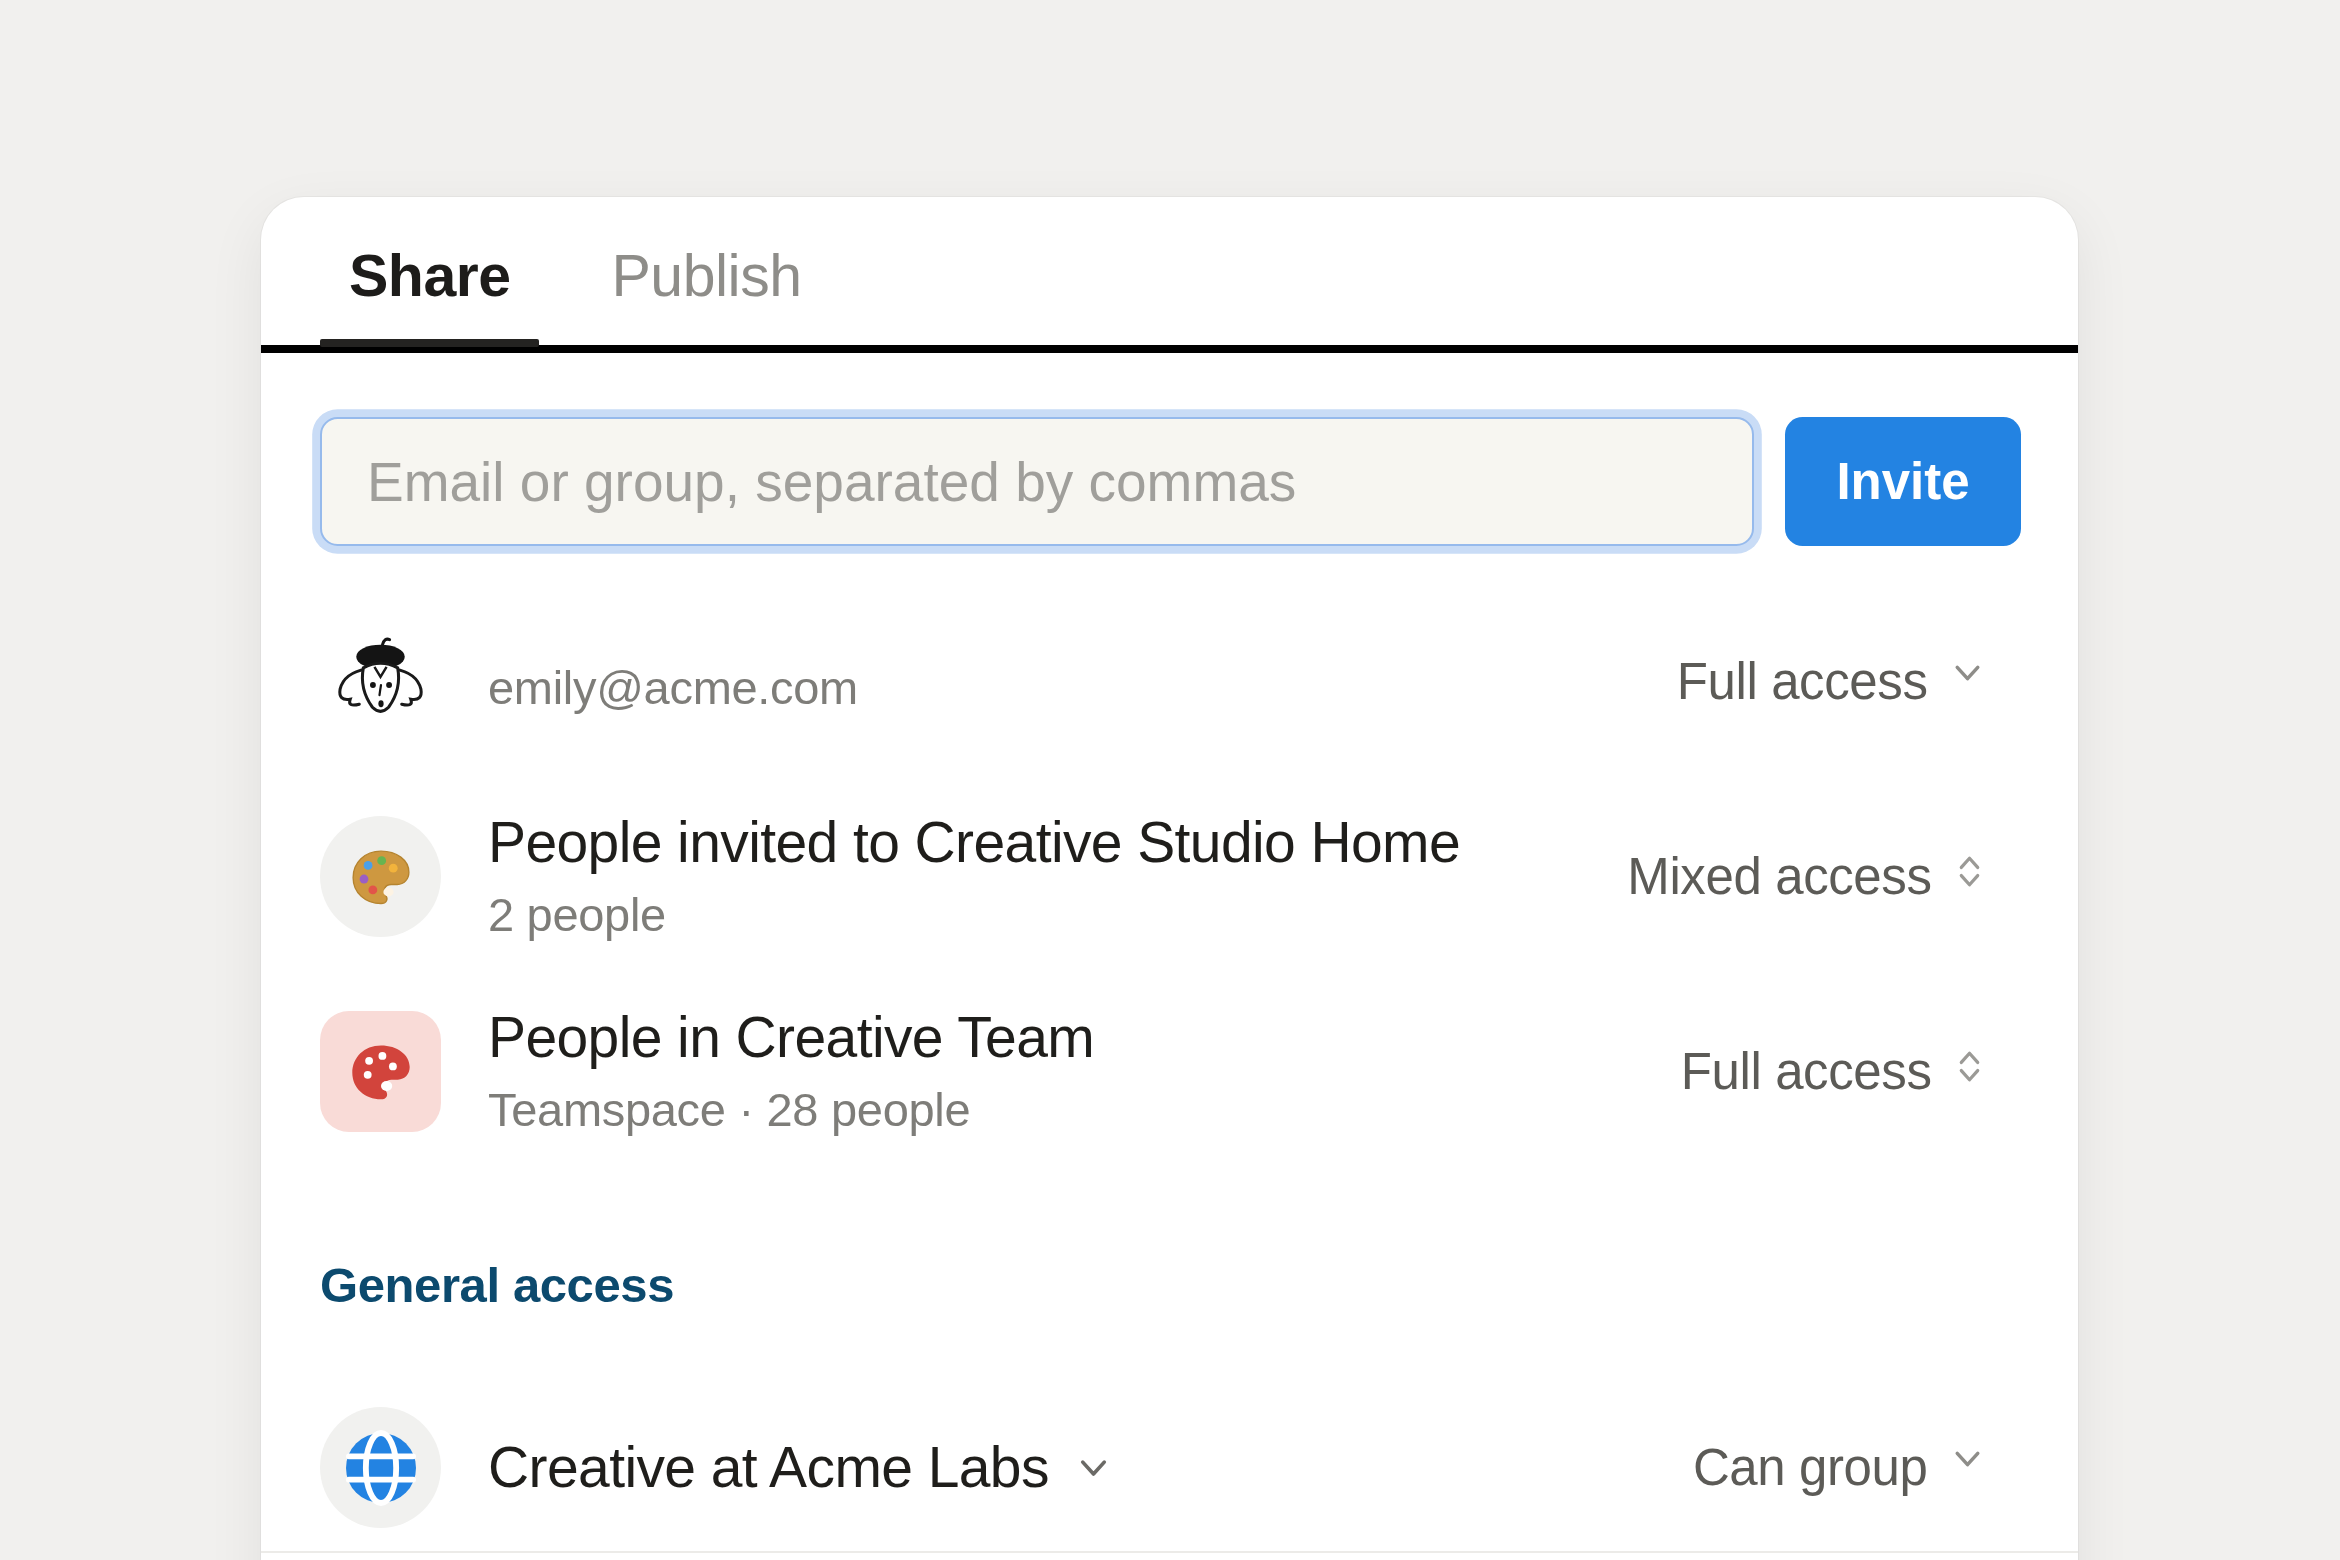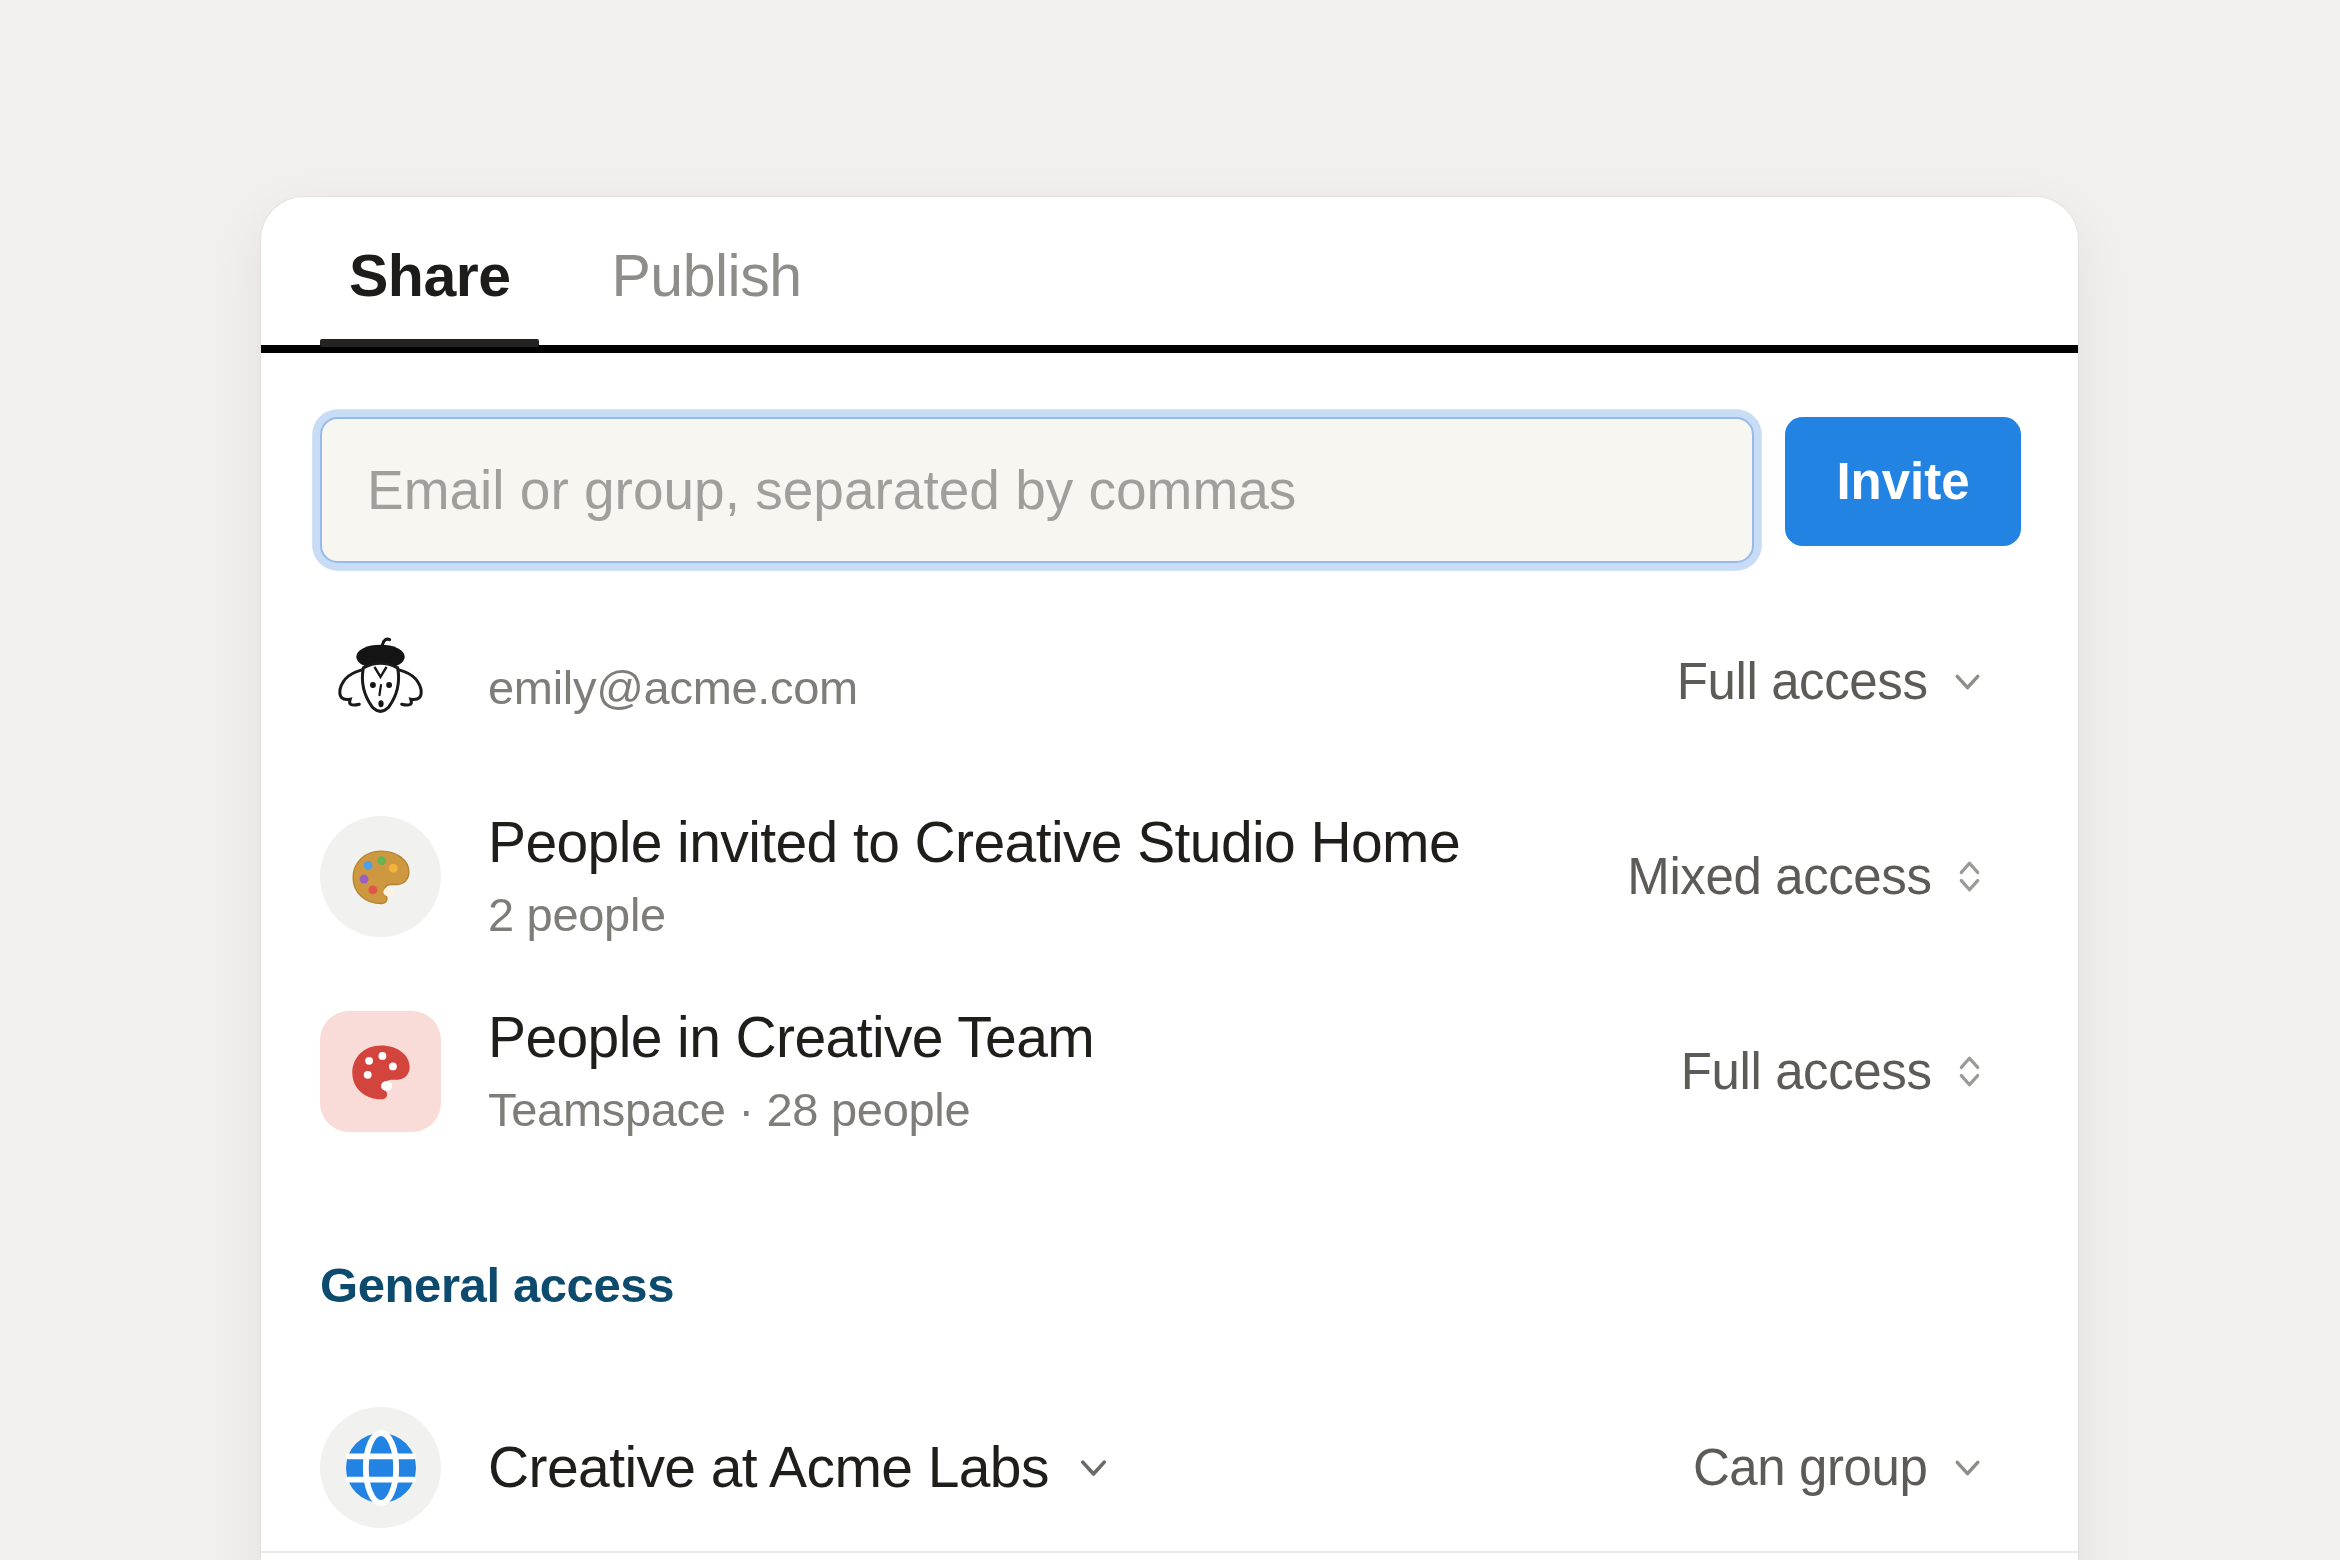--- a/index.html
+++ b/index.html
@@ -28,21 +28,21 @@
   .tab.active::after{
     content:""; position:absolute; left:0; right:0; bottom:-2px;
     height:7.8px; background:#242321; border-radius:2px;
   }
   
   .invite-row{
     display:flex; align-items:stretch;
     margin:64px 57px 0 59px; height:129px;
   }
   .email-input{
-    flex:1; height:146px; min-width:0;
+    flex:1; height:129px; min-width:0;
     background:#F7F6F1;
     border:2.9px solid #96BAEC; border-radius:17.6px;
     box-shadow:0 0 0 7.8px #C9DCF6;
     font-family:inherit; font-size:55px; color:#37352F;
     padding:0 45px; outline:none;
   }
   .email-input::placeholder{ color:#A09F9B; }
   .invite-btn{
     margin-left:31px; width:236px; flex:none;
     background:#2383E2; color:#FFFFFF;
@@ -59,21 +59,21 @@
     display:flex; align-items:center; justify-content:center;
   }
   .avatar.plain{ background:transparent; }
   .avatar.team{ border-radius:29px; }
   .info{ flex:1; min-width:0; }
   .name{ font-size:57px; color:#1F1E1B; font-weight:500; line-height:1.1; letter-spacing:-0.6px;
          white-space:nowrap; overflow:hidden; text-overflow:ellipsis; }
   .suffix{ color:#A5A4A0; font-weight:400; }
   .sub{ margin-top:12.7px; font-size:47px; color:#7E7D79; letter-spacing:-0.3px; }
   .access{
-    display:flex; align-items:center; gap:19.5px; flex:none;
+    display:flex; align-items:flex-start; gap:19.5px; flex:none;
     font-size:51px; color:#5C5B57; letter-spacing:-0.4px;
     cursor:pointer; white-space:nowrap;
   }
   .name-caret{ margin-left:23.4px; flex:none; }
   .name-wrap{ display:flex; align-items:center; min-width:0; }
   
   .section-heading{
     margin:88px 59px 0; font-size:49px; font-weight:600; color:#0c4a6e; letter-spacing:-0.4px;
   }
   .general{ margin-top:57px; padding:0 90px 0 59px; }

